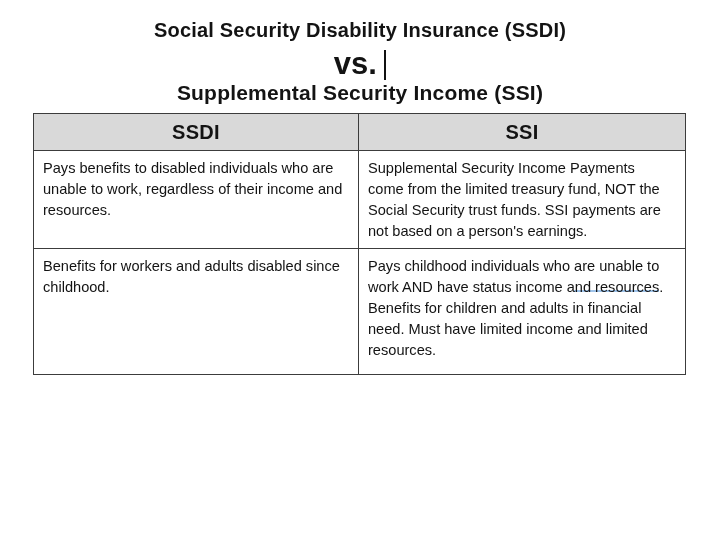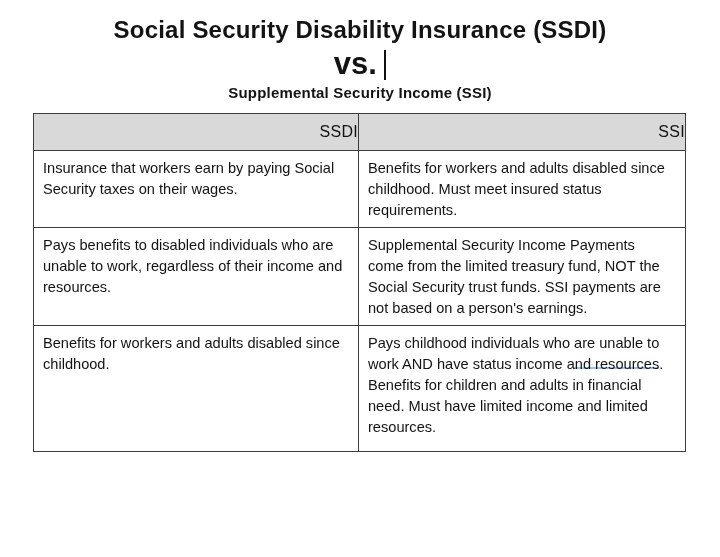--- a/index.html
+++ b/index.html
@@ -12,21 +12,21 @@
     height: 557px;
     font-family: "Liberation Sans", sans-serif;
     color: #131313;
     overflow: hidden;
   }
   .doc-titles {
     text-align: center;
   }
   .title-line1 {
     margin-top: 15px;
-    font-size: 24px;
+    font-size: 20px;
     font-weight: bold;
     line-height: 30px;
     letter-spacing: 0.2px;
   }
   .title-line2 {
     margin-top: 3px;
     font-size: 31px;
     font-weight: bold;
     line-height: 32px;
     white-space: nowrap;
@@ -34,41 +34,41 @@
   .text-cursor {
     display: inline-block;
     width: 2.5px;
     height: 30px;
     background: #111111;
     margin-left: 7px;
     vertical-align: -6px;
   }
   .title-line3 {
     margin-top: 0px;
-    font-size: 15px;
+    font-size: 21px;
     font-weight: bold;
     line-height: 26px;
     letter-spacing: 0.2px;
   }
   table.compare {
     border-collapse: collapse;
     table-layout: fixed;
     margin-left: 33px;
     margin-top: 7px;
     width: 652px;
   }
   table.compare col.c-left  { width: 325px; }
   table.compare col.c-right { width: 327px; }
   table.compare th {
     background: #d9d9d9;
     border: 1.5px solid #3c3c3c;
     height: 36px;
-    font-size: 16px;
-    font-weight: normal;
-    text-align: right;
+    font-size: 20px;
+    font-weight: bold;
+    text-align: center;
     vertical-align: middle;
     letter-spacing: 0.3px;
     padding: 0;
   }
   table.compare td {
     border: 1.5px solid #3c3c3c;
     vertical-align: top;
     padding: 7px 12px 6px 9px;
     font-size: 14.6px;
     line-height: 21px;
@@ -97,24 +97,20 @@
     <col class="c-left">
     <col class="c-right">
   </colgroup>
   <thead>
     <tr>
       <th>SSDI</th>
       <th>SSI</th>
     </tr>
   </thead>
   <tbody>
-    <tr class="row-2">
-      <td>Insurance that workers earn by paying Social Security taxes on their wages.</td>
-      <td>Benefits for workers and adults disabled since childhood. Must meet insured status requirements.</td>
-    </tr>
     <tr class="row-3">
       <td>Pays benefits to disabled individuals who are unable to work, regardless of their income and resources.</td>
       <td>Supplemental Security Income Payments come from the limited treasury fund, NOT the Social Security trust funds. SSI payments are not based on a person's earnings.</td>
     </tr>
     <tr class="row-4">
       <td>Benefits for workers and adults disabled since childhood.</td>
       <td><span>Pays childhood individuals who </span><span class="grammar-underline">are unable to</span><span> work AND have status income and resources. Benefits for children and adults in financial need. Must have limited income and limited resources.</span></td>
     </tr>
   </tbody>
 </table>

